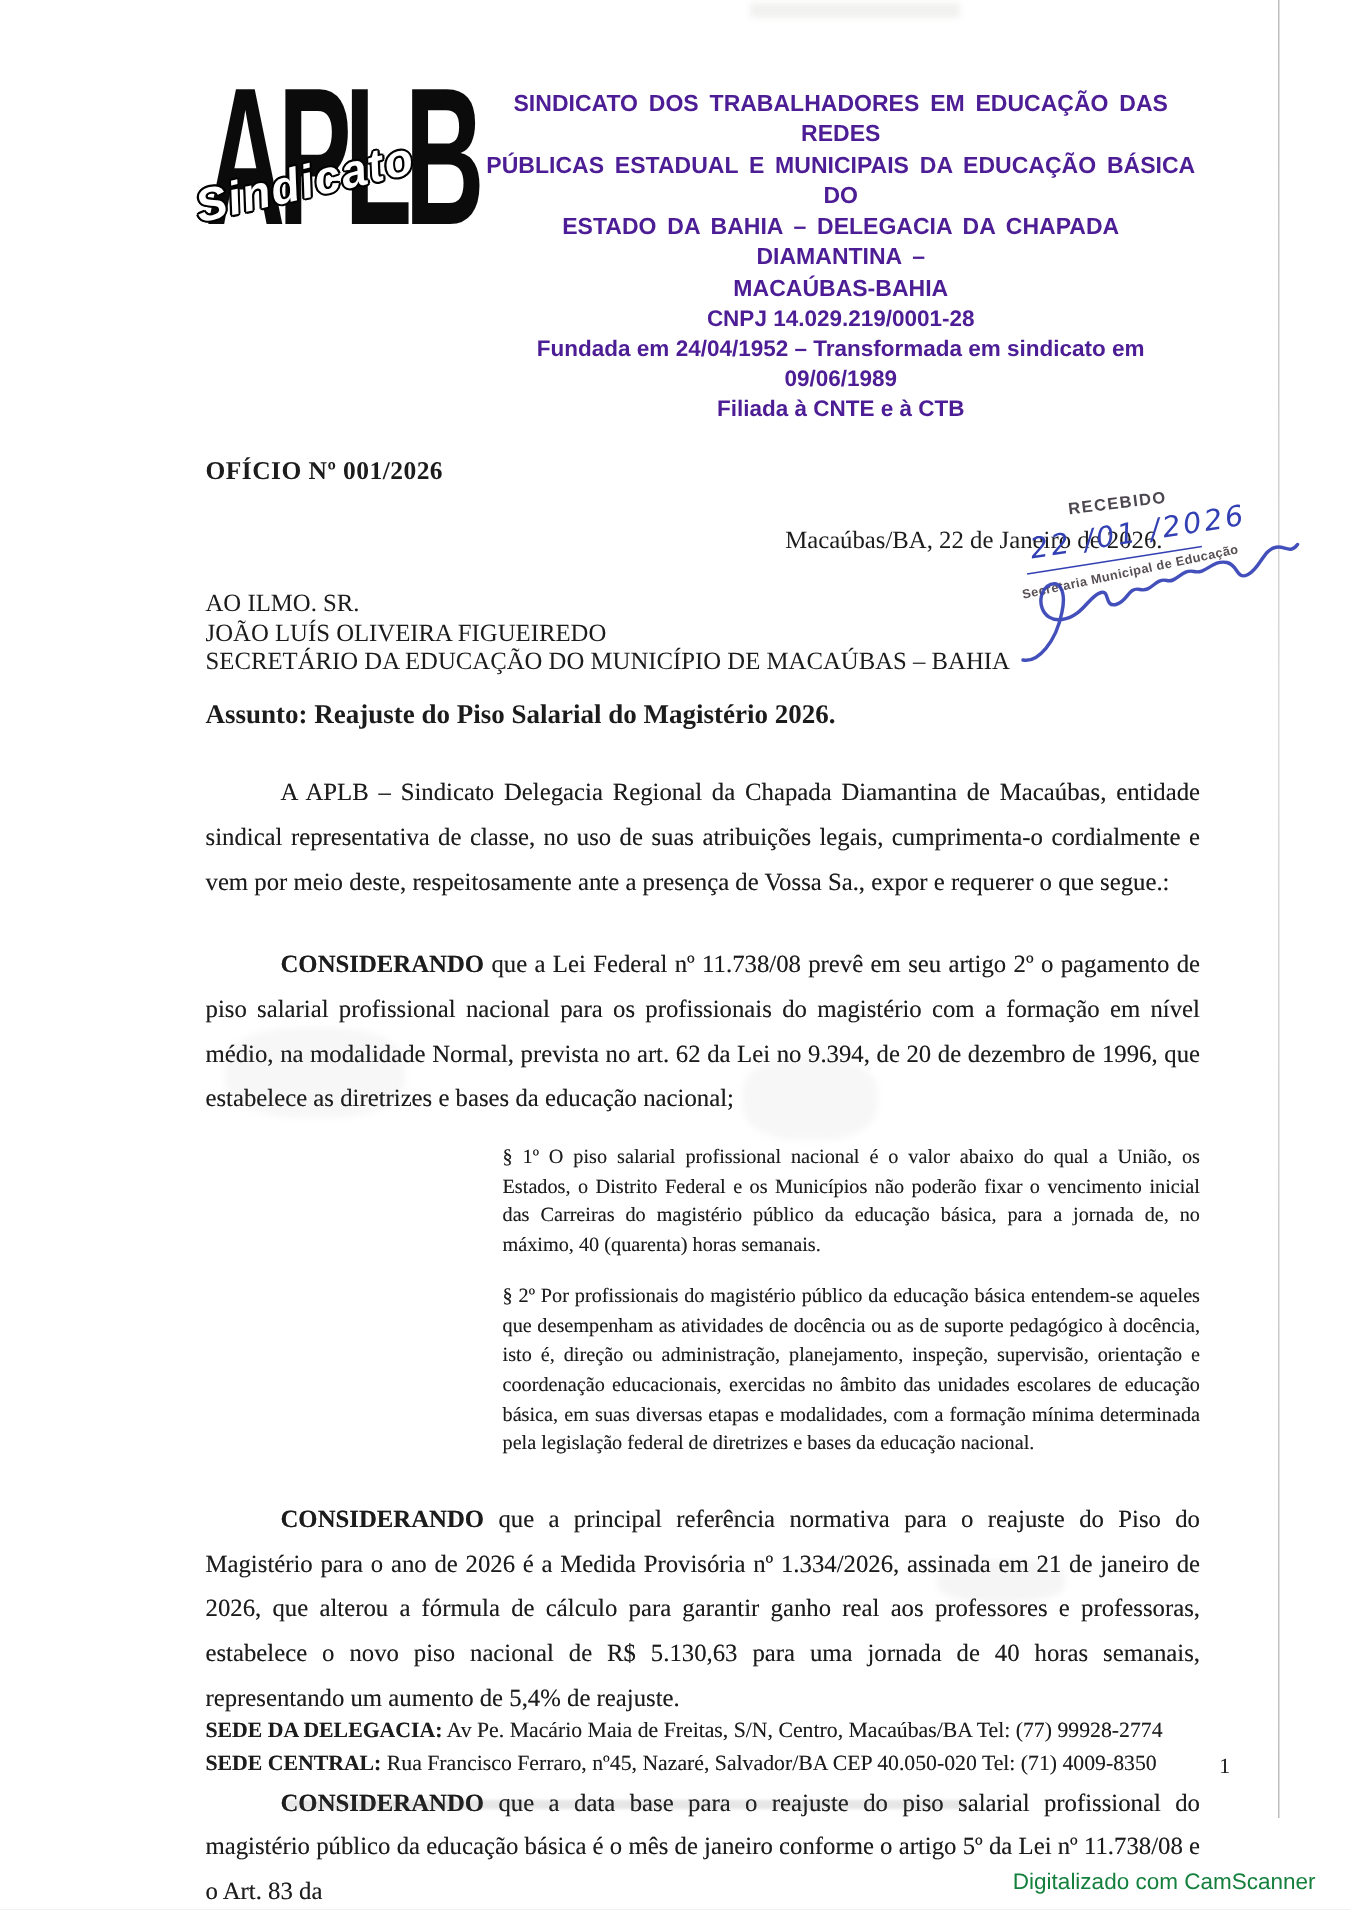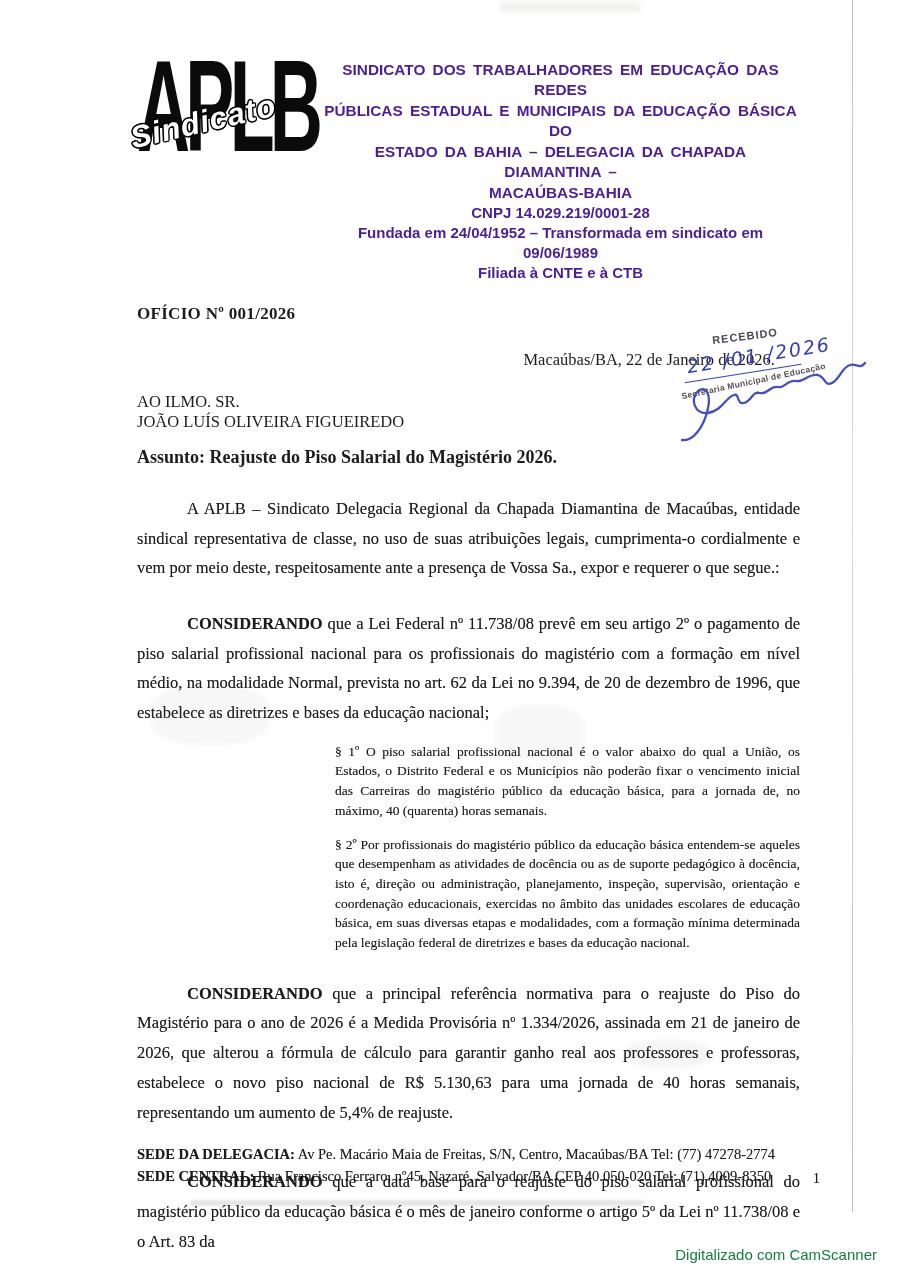--- a/index.html
+++ b/index.html
@@ -128,20 +128,21 @@
     </div>
   </div>
 
   <div class="oficio">OFÍCIO Nº 001/2026</div>
 
   <div class="date-line">Macaúbas/BA, 22 de Janeiro de 2026.</div>
 
   <div class="addressee">
     <div>AO ILMO. SR.</div>
     <div>JOÃO LUÍS OLIVEIRA FIGUEIREDO</div>
+    <div>SECRETÁRIO DA EDUCAÇÃO DO MUNICÍPIO DE MACAÚBAS – BAHIA</div>
   </div>
 
   <div class="subject">Assunto: Reajuste do Piso Salarial do Magistério 2026.</div>
 
   <div class="stamp">
     <div class="stamp-received">RECEBIDO</div>
     <div class="stamp-date">22 /01 /2026</div>
     <div class="stamp-rule"></div>
     <div class="stamp-office">Secretaria Municipal de Educação</div>
     <svg class="stamp-signature" width="196" height="96" viewBox="0 0 196 96">
@@ -156,20 +157,20 @@
 
   <div class="quote">§ 1º  O piso salarial profissional nacional é o valor abaixo do qual a União, os Estados, o Distrito Federal e os Municípios não poderão fixar o vencimento inicial das Carreiras do magistério público da educação básica, para a jornada de, no máximo, 40 (quarenta) horas semanais.</div>
 
   <div class="quote">§ 2º  Por profissionais do magistério público da educação básica entendem-se aqueles que desempenham as atividades de docência ou as de suporte pedagógico à docência, isto é, direção ou administração, planejamento, inspeção, supervisão, orientação e coordenação educacionais, exercidas no âmbito das unidades escolares de educação básica, em suas diversas etapas e modalidades, com a formação mínima determinada pela legislação federal de diretrizes e bases da educação nacional.</div>
 
   <p class="par"><b>CONSIDERANDO</b><span> que a principal referência normativa para o reajuste do Piso do Magistério para o ano de 2026 é a Medida Provisória nº 1.334/2026, assinada em 21 de janeiro de 2026, que alterou a fórmula de cálculo para garantir ganho real aos professores e professoras, estabelece o novo piso nacional de R$ 5.130,63 para uma jornada de 40 horas semanais, representando um aumento de 5,4% de reajuste.</span></p>
 
   <p class="par mt-big"><b>CONSIDERANDO</b><span> que a data base para o reajuste do piso salarial profissional do magistério público da educação básica é o mês de janeiro conforme o artigo 5º da Lei nº 11.738/08 e o Art. 83 da</span></p>
 
   <div class="footer">
-    <div><b>SEDE DA DELEGACIA:</b><span> Av Pe. Macário Maia de Freitas, S/N, Centro, Macaúbas/BA  Tel: (77) 47278-2774</span></div>
+    <div><b>SEDE DA DELEGACIA:</b><span> Av Pe. Macário Maia de Freitas, S/N, Centro, Macaúbas/BA  Tel: (77) 99928-2774</span></div>
     <div><b>SEDE CENTRAL:</b><span> Rua Francisco Ferraro, nº45,  Nazaré,  Salvador/BA  CEP 40.050-020  Tel: (71) 4009-8350</span></div>
     <div class="page-number">1</div>
   </div>
 
   <div class="camscanner">Digitalizado com CamScanner</div>
 
 </div>
 
 </body></html>

